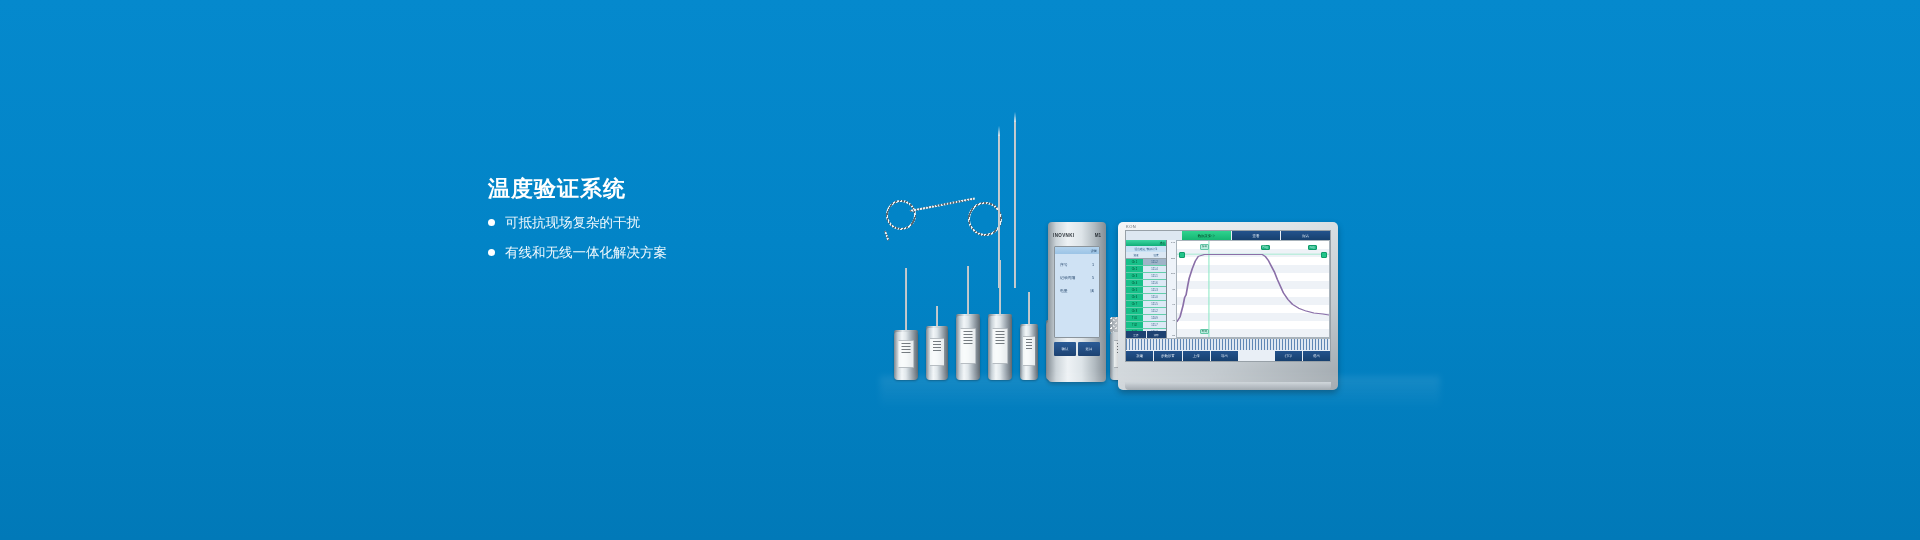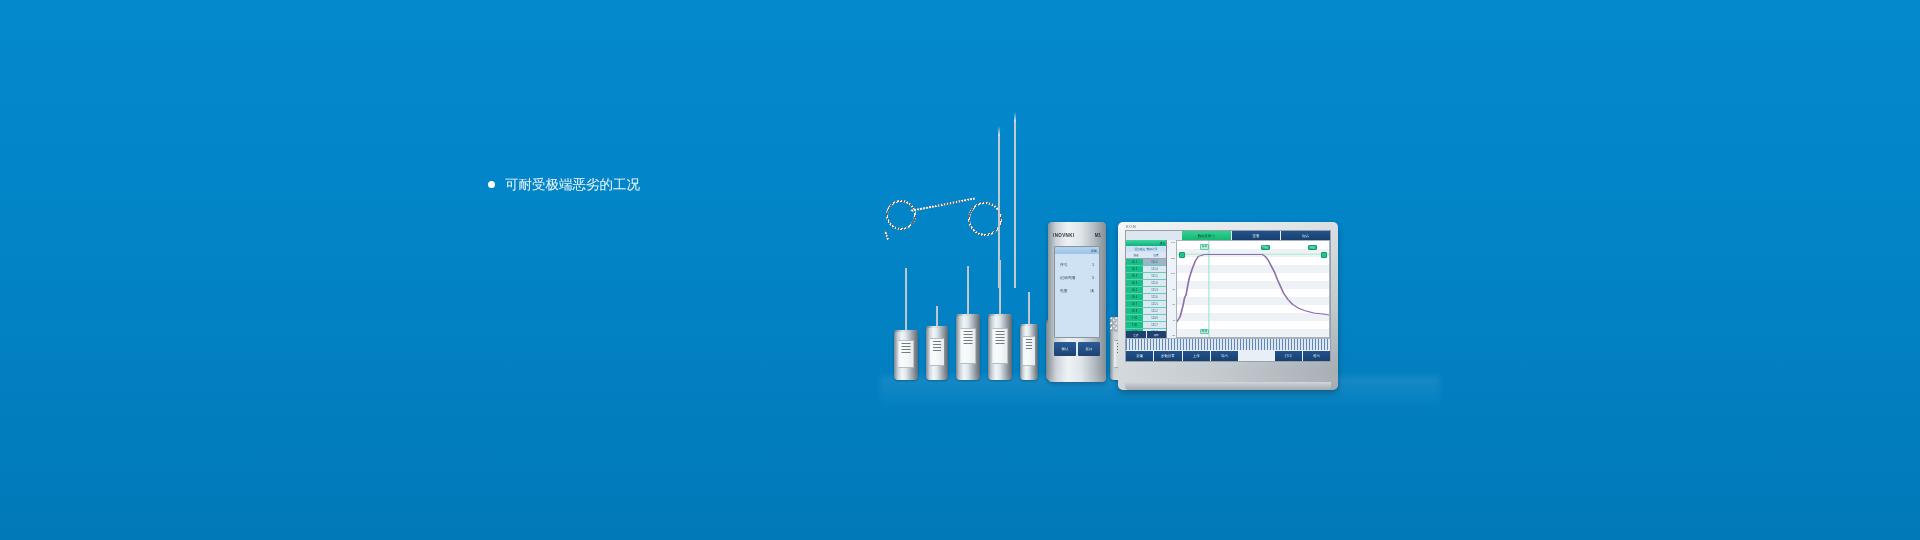--- a/index.html
+++ b/index.html
@@ -230,24 +230,29 @@
     background:linear-gradient(180deg,#cdd4d9,#9fa7ad);
     border-radius:0 0 4px 4px;
   }
 </style>
 </head>
 <body>
 
 <div id="banner">
 
   <div id="textblock">
+    <h1 id="hero-title">温度验证系统</h1>
 
     <div class="bullet-row">
       <span class="bullet-dot"></span>
-      <span class="bullet-text">可耐受极端恶劣的工况</span>
+      <span class="bullet-text">可抵抗现场复杂的干扰</span>
+    </div>
+    <div class="bullet-row">
+      <span class="bullet-dot"></span>
+      <span class="bullet-text">有线和无线一体化解决方案</span>
     </div>
   </div>
 
   <div id="product-group">
 
     <div class="coil" style="left:6px;top:82px;width:26px;height:26px;"></div>
     <div class="coil-arm" style="left:30px;top:92px;width:66px;transform:rotate(-11deg);"></div>
     <div class="coil" style="left:88px;top:84px;width:30px;height:30px;"></div>
     <div class="coil-arm" style="left:5px;top:112px;width:10px;transform:rotate(70deg);"></div>
 

